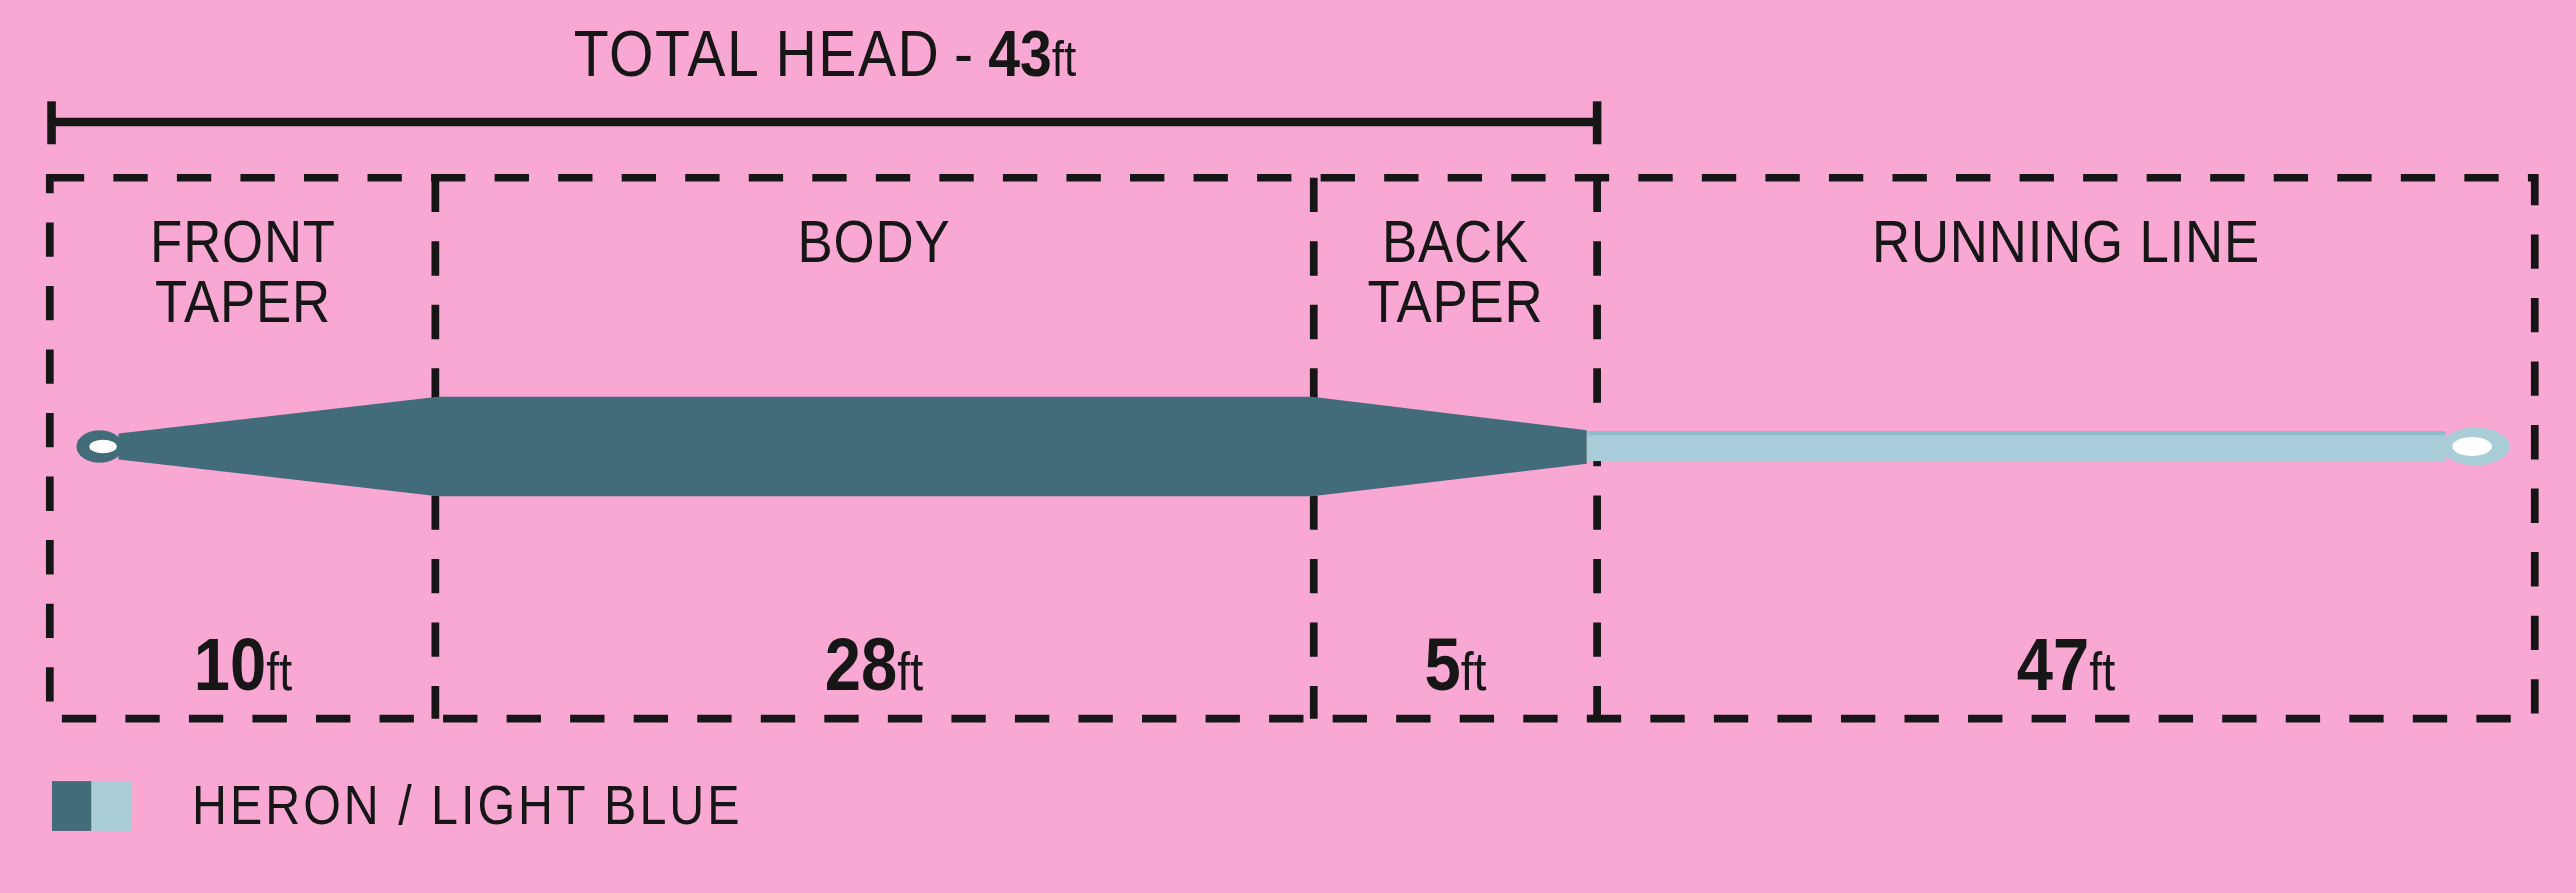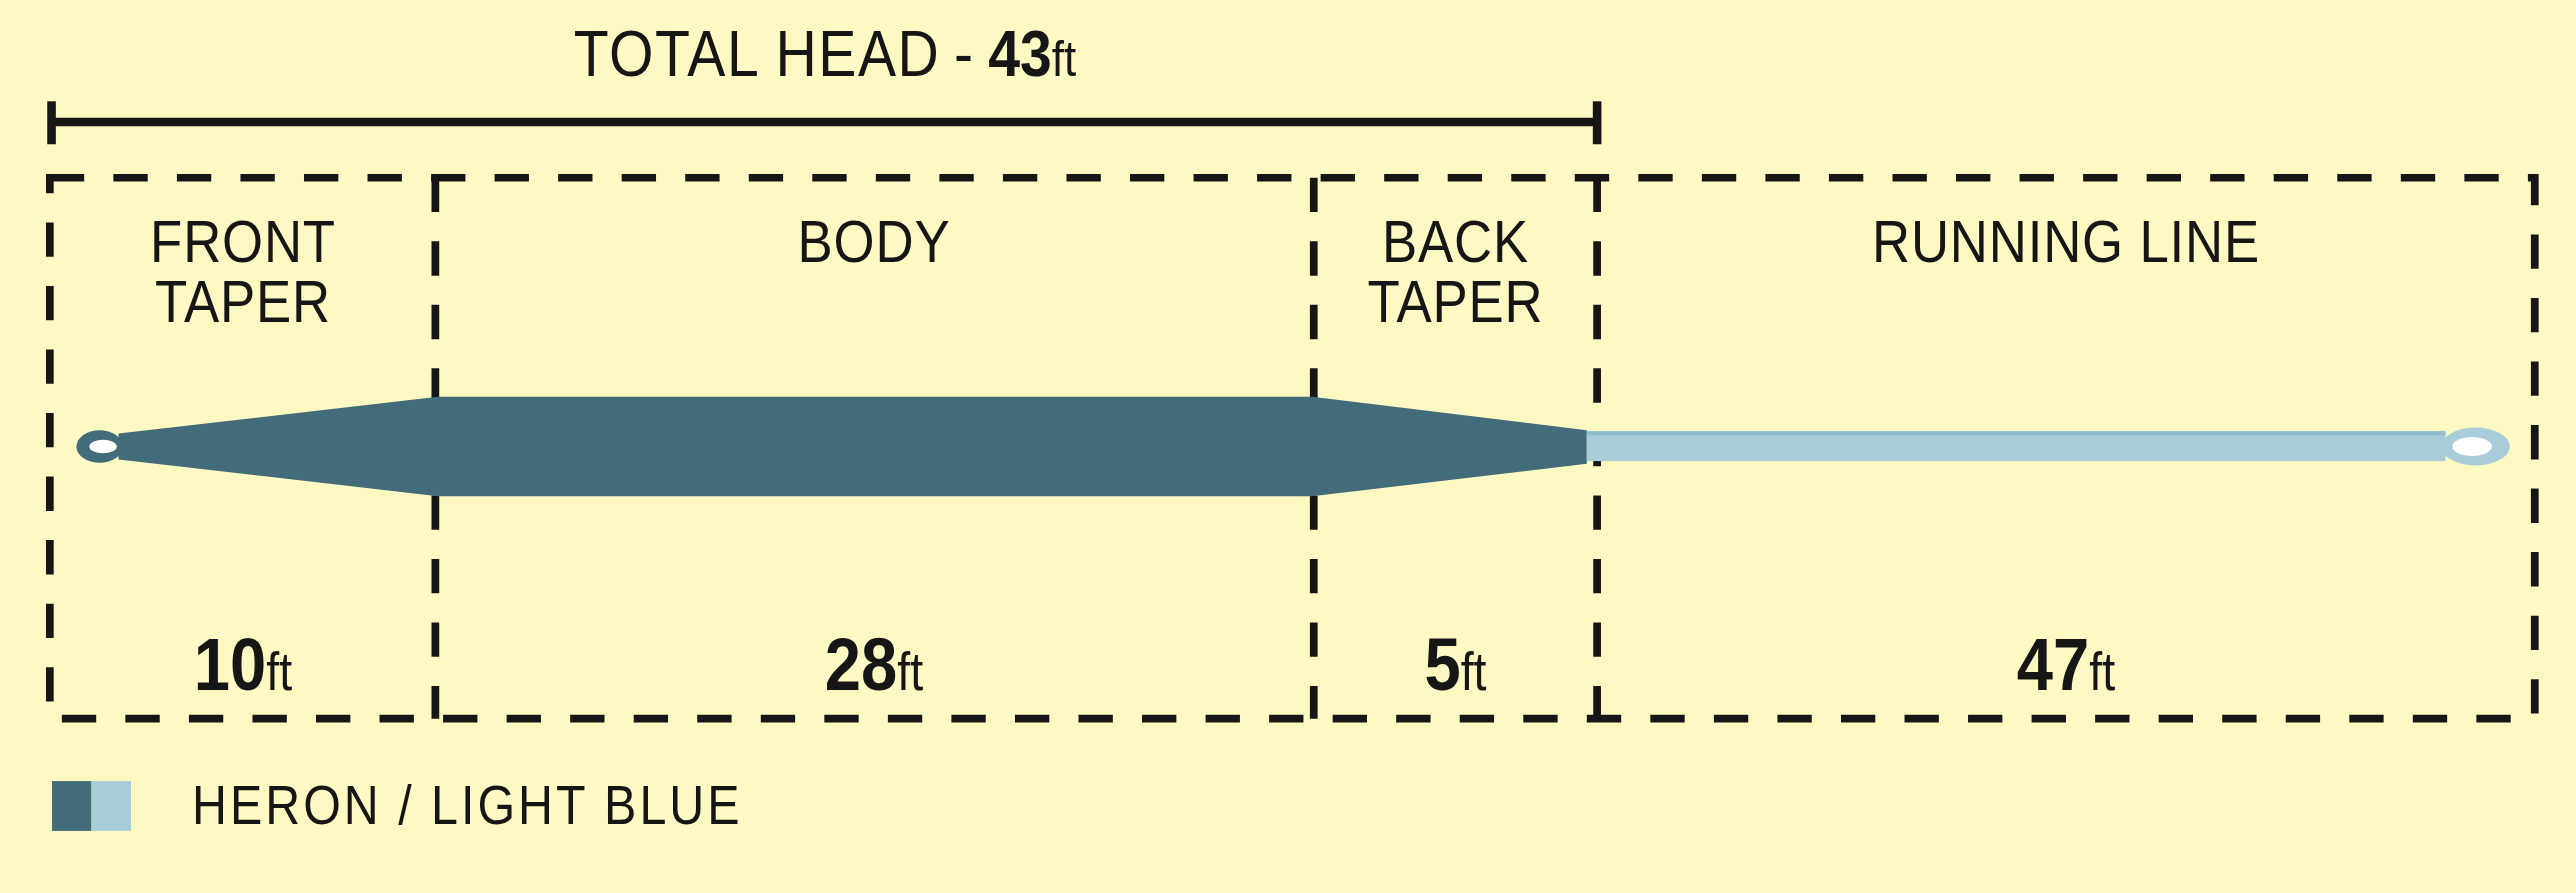--- a/index.html
+++ b/index.html
@@ -1,20 +1,20 @@
 <!DOCTYPE html>
 <html lang="en" style="font-size:13.7px"><head>
 <meta charset="utf-8">
 <style>
   html, body { margin: 0; padding: 0; background: #ffffff; }
   .canvas {
     position: relative;
     width: 2576px;
     height: 893px;
-    background: #fef9c3;
+    background: #f9a8d4;
     overflow: hidden;
     font-family: "Liberation Sans", "DejaVu Sans", sans-serif;
     color: #161616;
   }
   .layer-svg {
     position: absolute;
     left: 0; top: 0;
     width: 2576px; height: 893px;
   }
   

